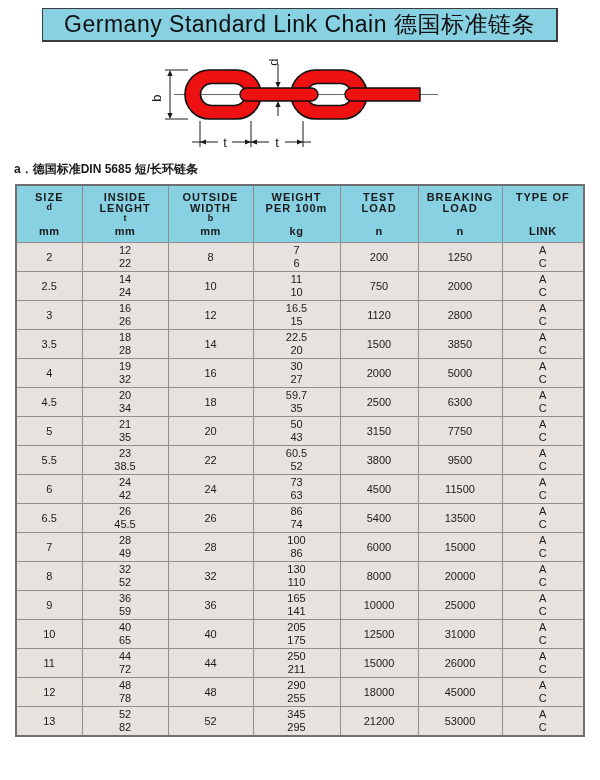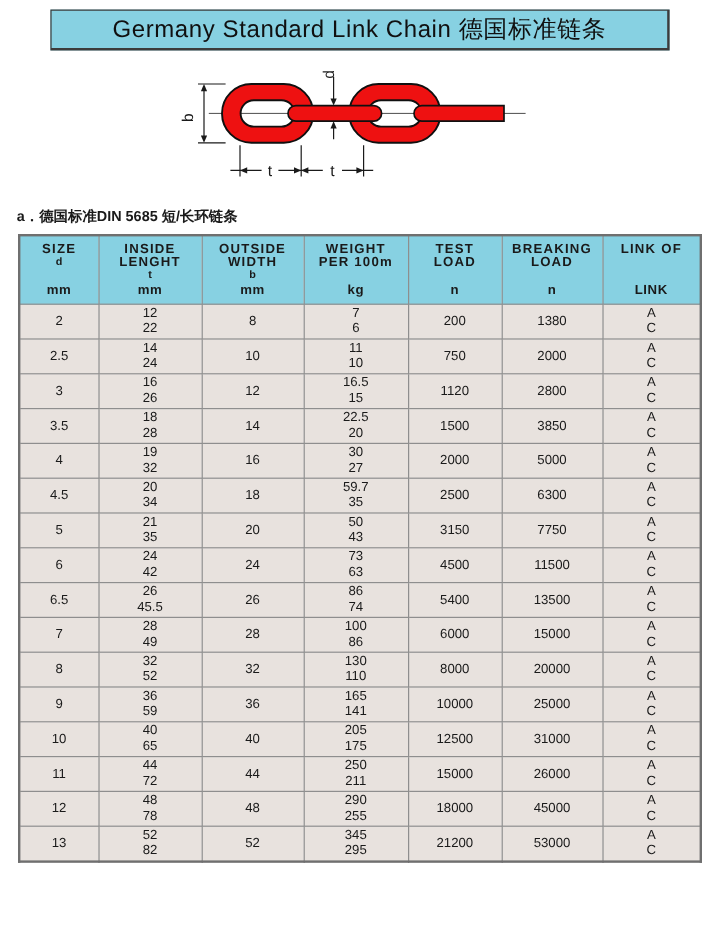--- a/index.html
+++ b/index.html
@@ -5,26 +5,26 @@
   html,body{margin:0;padding:0;}
   body{
     width:600px;height:780px;background:#ffffff;overflow:hidden;
     font-family:"Liberation Sans", sans-serif;color:#1a1a1a;
   }
   .title-bar{
     margin:8px 42px 0 42px;height:31px;
     background:#87d1e2;
     border:1px solid #3c3c3c;border-right-width:2px;border-bottom-width:2px;
     display:flex;align-items:center;justify-content:center;
-    font-size:20px;letter-spacing:0.5px;color:#101010;
+    font-size:23px;letter-spacing:0.5px;color:#101010;
   }
   .diagram-wrap{height:112px;margin-top:4px;position:relative;}
   .diagram-wrap svg{position:absolute;left:148px;top:4px;}
   .caption-row{
-    margin:14px 0 6px 14px;display:flex;align-items:baseline;gap:0;
+    margin:3px 0 6px 14px;display:flex;align-items:baseline;gap:0;
     font-weight:bold;white-space:nowrap;
   }
   .caption-cn{font-size:12px;}
   .caption-en{font-size:13.5px;letter-spacing:0.2px;}
   table.spec{
     width:568px;margin:0 auto;border-collapse:collapse;table-layout:fixed;
     border:2px solid #6f6f6f;
   }
   table.spec th,table.spec td{border:1px solid #8e8e8e;padding:0;}
   thead th{background:#87d1e2;height:56px;vertical-align:top;font-weight:bold;}
@@ -164,21 +164,21 @@
               <span>BREAKING</span>
               <span>LOAD</span>
               <span class="hsym"></span>
             </div>
         <div class="hunit">n</div>
           </div>
         </th>
       <th>
           <div class="hwrap">
         <div class="hname">
-              <span>LINK OF</span>
+              <span>TYPE OF</span>
               <span></span>
               <span class="hsym"></span>
             </div>
         <div class="hunit">LINK</div>
           </div>
         </th>
     </tr>
   </thead>
   <tbody>
       <tr>
@@ -193,21 +193,21 @@
           <div class="v1">8</div>
         </td>
         <td>
           <div class="v2">7</div>
           <div class="v2">6</div>
         </td>
         <td>
           <div class="v1">200</div>
         </td>
         <td>
-          <div class="v1">1380</div>
+          <div class="v1">1250</div>
         </td>
         <td>
           <div class="v2">A</div>
           <div class="v2">C</div>
         </td>
       </tr>
       <tr>
         <td>
           <div class="v1">2.5</div>
         </td>
@@ -358,20 +358,46 @@
         <td>
           <div class="v1">7750</div>
         </td>
         <td>
           <div class="v2">A</div>
           <div class="v2">C</div>
         </td>
       </tr>
       <tr>
         <td>
+          <div class="v1">5.5</div>
+        </td>
+        <td>
+          <div class="v2">23</div>
+          <div class="v2">38.5</div>
+        </td>
+        <td>
+          <div class="v1">22</div>
+        </td>
+        <td>
+          <div class="v2">60.5</div>
+          <div class="v2">52</div>
+        </td>
+        <td>
+          <div class="v1">3800</div>
+        </td>
+        <td>
+          <div class="v1">9500</div>
+        </td>
+        <td>
+          <div class="v2">A</div>
+          <div class="v2">C</div>
+        </td>
+      </tr>
+      <tr>
+        <td>
           <div class="v1">6</div>
         </td>
         <td>
           <div class="v2">24</div>
           <div class="v2">42</div>
         </td>
         <td>
           <div class="v1">24</div>
         </td>
         <td>

